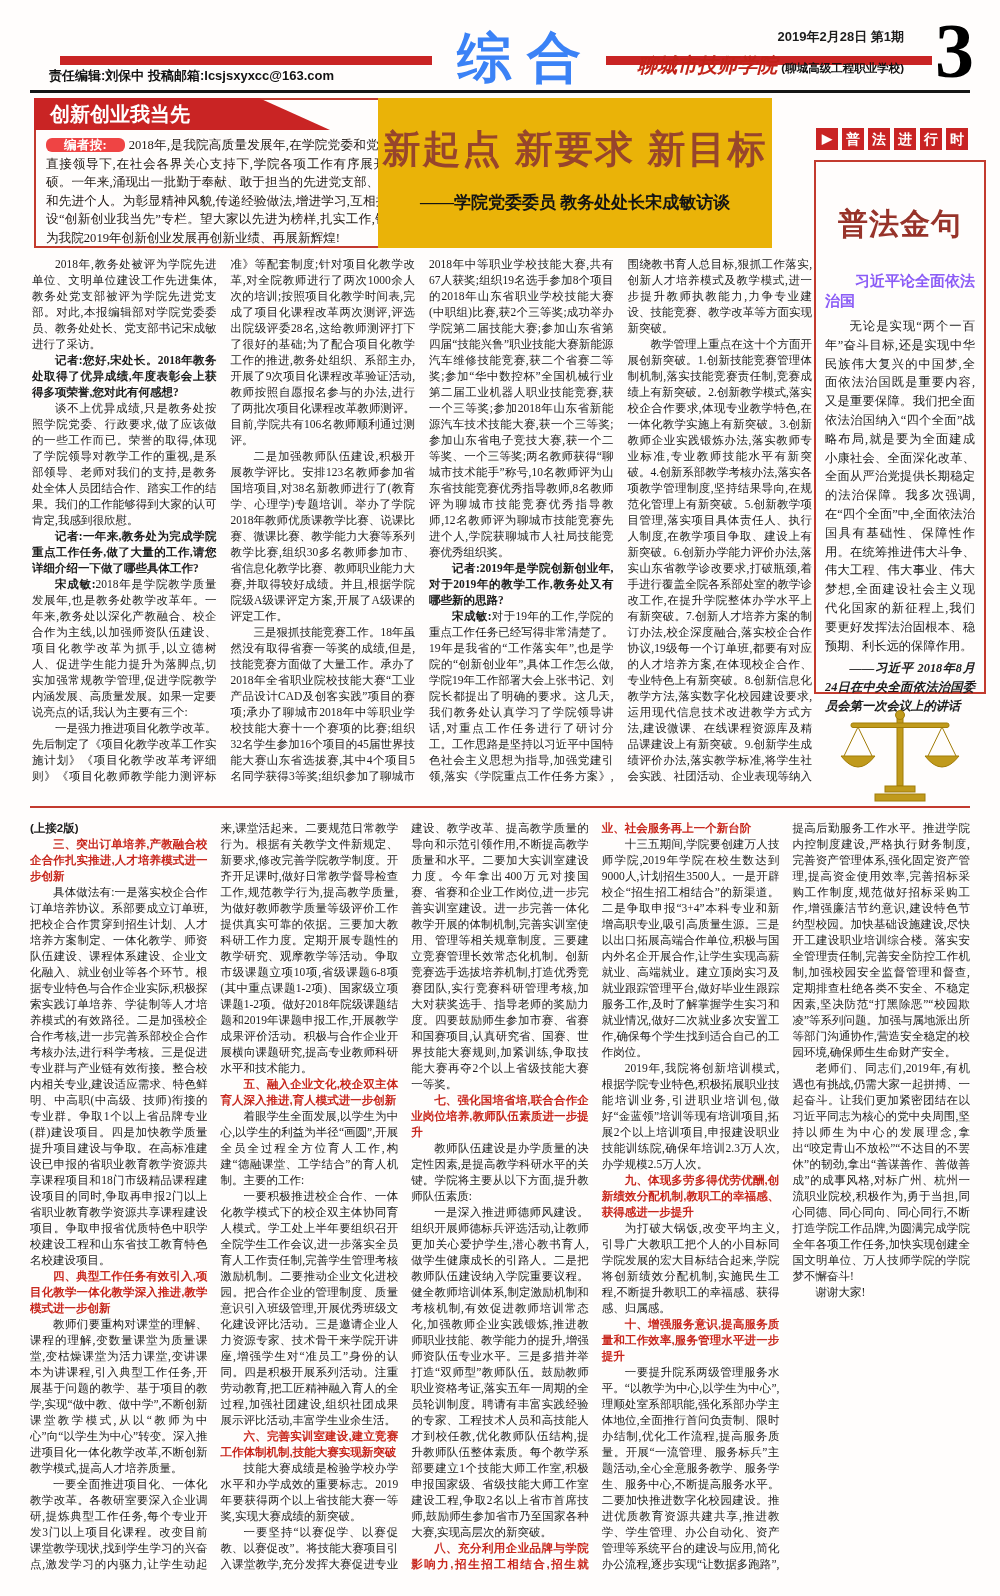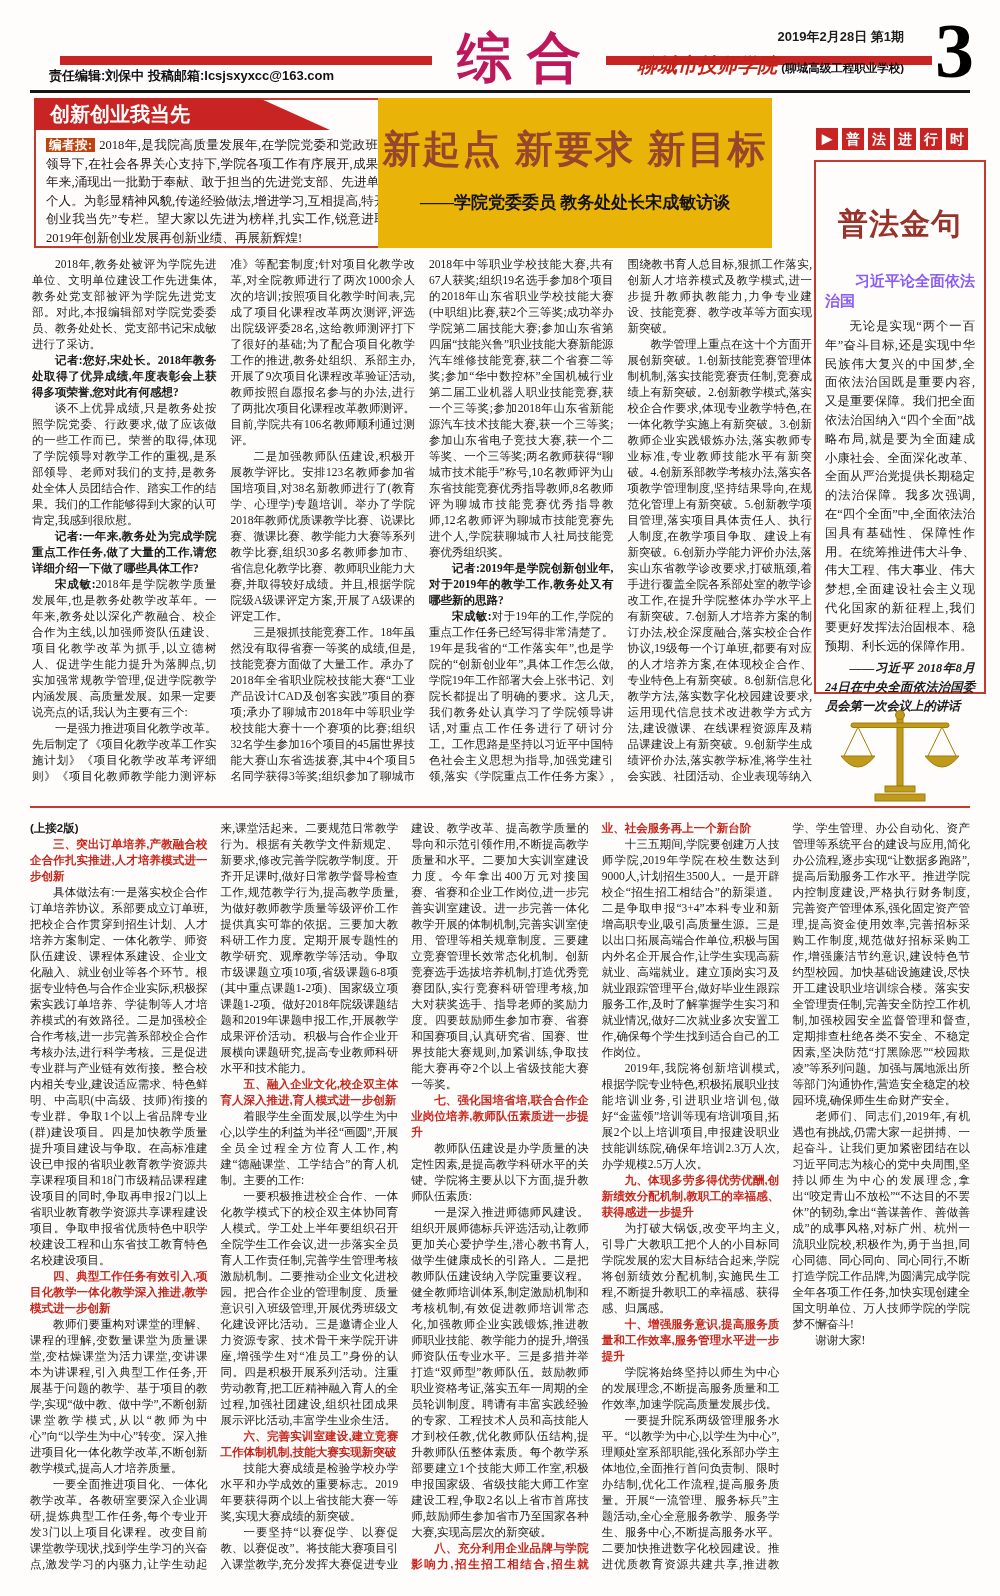--- a/index.html
+++ b/index.html
@@ -8,40 +8,40 @@
 
   
   .masthead{position:absolute;left:30px;top:26px;width:940px;height:64px;border-bottom:3px solid #161616;}
   .mast-editor{position:absolute;left:6px;bottom:5px;font-family:"Liberation Sans",sans-serif;
                font-size:13px;font-weight:bold;color:#111;margin-left:13px;}
   .mast-bar{position:absolute;top:30px;height:9px;background:#c92424;}
   .bar-left{left:30px;width:372px;}
   .bar-right{left:576px;width:326px;}
   .mast-title{position:absolute;left:402px;top:-4px;width:174px;text-align:center;
               font-family:"Liberation Sans",sans-serif;font-size:54px;font-weight:bold;
-              letter-spacing:16px;text-indent:16px;color:#be185d;}
+              letter-spacing:16px;text-indent:16px;color:#3b82f6;}
   .mast-date{position:absolute;right:66px;top:2px;font-family:"Liberation Sans",sans-serif;
              font-size:13px;font-weight:bold;}
   .mast-school{position:absolute;right:66px;top:26px;white-space:nowrap;}
   .school-name{font-family:"Liberation Serif",serif;font-style:italic;font-weight:bold;
                font-size:20px;color:#c22218;}
   .school-sub{font-family:"Liberation Sans",sans-serif;font-size:11.5px;font-weight:bold;color:#111;}
   .mast-pageno{position:absolute;right:-4px;top:-14px;font-family:"Liberation Serif",serif;
                font-size:78px;font-weight:bold;color:#000;line-height:1;}
 
   
   .editor-box{position:absolute;left:34px;top:98px;width:408px;height:150px;
               border:2px solid #c33b2e;background:#fffdfc;box-sizing:border-box;}
   .editor-banner{position:absolute;top:-2px;left:-2px;width:296px;height:32px;background:#c92424;
                  color:#fff;font-family:"Liberation Sans",sans-serif;font-size:20px;font-weight:bold;
                  line-height:32px;padding-left:16px;box-sizing:border-box;
                  clip-path:polygon(0 0,76% 0,100% 100%,0 100%);}
   .editor-body{position:absolute;left:10px;right:10px;top:36px;font-size:12.6px;line-height:18.6px;
                text-align:justify;color:#201814;}
-  .editor-label{background:#c2410c;color:#fff;font-weight:bold;padding:0 3px;margin-right:4px;}
+  .editor-label{background:#ef4444;color:#fff;font-weight:bold;padding:0 18px;margin-right:4px;border-radius:6px;}
 
   
   .feature-head{position:absolute;left:378px;top:98px;width:394px;height:150px;background:#eab308;}
   .feature-title{margin-top:26px;text-align:center;font-family:"Liberation Sans",sans-serif;
                  font-size:38px;font-weight:bold;color:#97452c;letter-spacing:2px;}
   .feature-sub{margin-top:16px;text-align:center;font-size:17px;font-weight:bold;color:#141414;}
 
   
   .interview{position:absolute;left:32px;top:256px;width:780px;height:536px;
              column-count:4;column-gap:14px;column-fill:auto;overflow:hidden;
@@ -205,21 +205,20 @@
 
       <p class="blk p"><span class="txt">2019年,我院将创新培训模式,根据学院专业特色,积极拓展职业技能培训业务,引进职业培训包,做好“金蓝领”培训等现有培训项目,拓展2个以上培训项目,申报建设职业技能训练院,确保年培训2.3万人次,办学规模2.5万人次。</span></p>
 
       <p class="blk h"><span class="txt">九、体现多劳多得优劳优酬,创新绩效分配机制,教职工的幸福感、获得感进一步提升</span></p>
 
       <p class="blk p"><span class="txt">为打破大锅饭,改变平均主义,引导广大教职工把个人的小目标同学院发展的宏大目标结合起来,学院将创新绩效分配机制,实施民生工程,不断提升教职工的幸福感、获得感、归属感。</span></p>
 
 
       <p class="blk h"><span class="txt">十、增强服务意识,提高服务质量和工作效率,服务管理水平进一步提升</span></p>
 
-      <p class="blk p"><span class="txt">学院将始终坚持以师生为中心的发展理念,不断提高服务质量和工作效率,加速学院高质量发展步伐。</span></p>
 
       <p class="blk p"><span class="txt">一要提升院系两级管理服务水平。“以教学为中心,以学生为中心”,理顺处室系部职能,强化系部办学主体地位,全面推行首问负责制、限时办结制,优化工作流程,提高服务质量。开展“一流管理、服务标兵”主题活动,全心全意服务教学、服务学生、服务中心,不断提高服务水平。二要加快推进数字化校园建设。推进优质教育资源共建共享,推进教学、学生管理、办公自动化、资产管理等系统平台的建设与应用,简化办公流程,逐步实现“让数据多跑路”,提高后勤服务工作水平。推进学院内控制度建设,严格执行财务制度,完善资产管理体系,强化固定资产管理,提高资金使用效率,完善招标采购工作制度,规范做好招标采购工作,增强廉洁节约意识,建设特色节约型校园。加快基础设施建设,尽快开工建设职业培训综合楼。落实安全管理责任制,完善安全防控工作机制,加强校园安全监督管理和督查,定期排查杜绝各类不安全、不稳定因素,坚决防范“打黑除恶”“校园欺凌”等系列问题。加强与属地派出所等部门沟通协作,营造安全稳定的校园环境,确保师生生命财产安全。</span></p>
 
       <p class="blk p"><span class="txt">老师们、同志们,2019年,有机遇也有挑战,仍需大家一起拼搏、一起奋斗。让我们更加紧密团结在以习近平同志为核心的党中央周围,坚持以师生为中心的发展理念,拿出“咬定青山不放松”“不达目的不罢休”的韧劲,拿出“善谋善作、善做善成”的成事风格,对标广州、杭州一流职业院校,积极作为,勇于当担,同心同德、同心同向、同心同行,不断打造学院工作品牌,为圆满完成学院全年各项工作任务,加快实现创建全国文明单位、万人技师学院的学院梦不懈奋斗!</span></p>
 
       <p class="blk p"><span class="txt">谢谢大家!</span></p>
     </section>
 
 </div>
 

